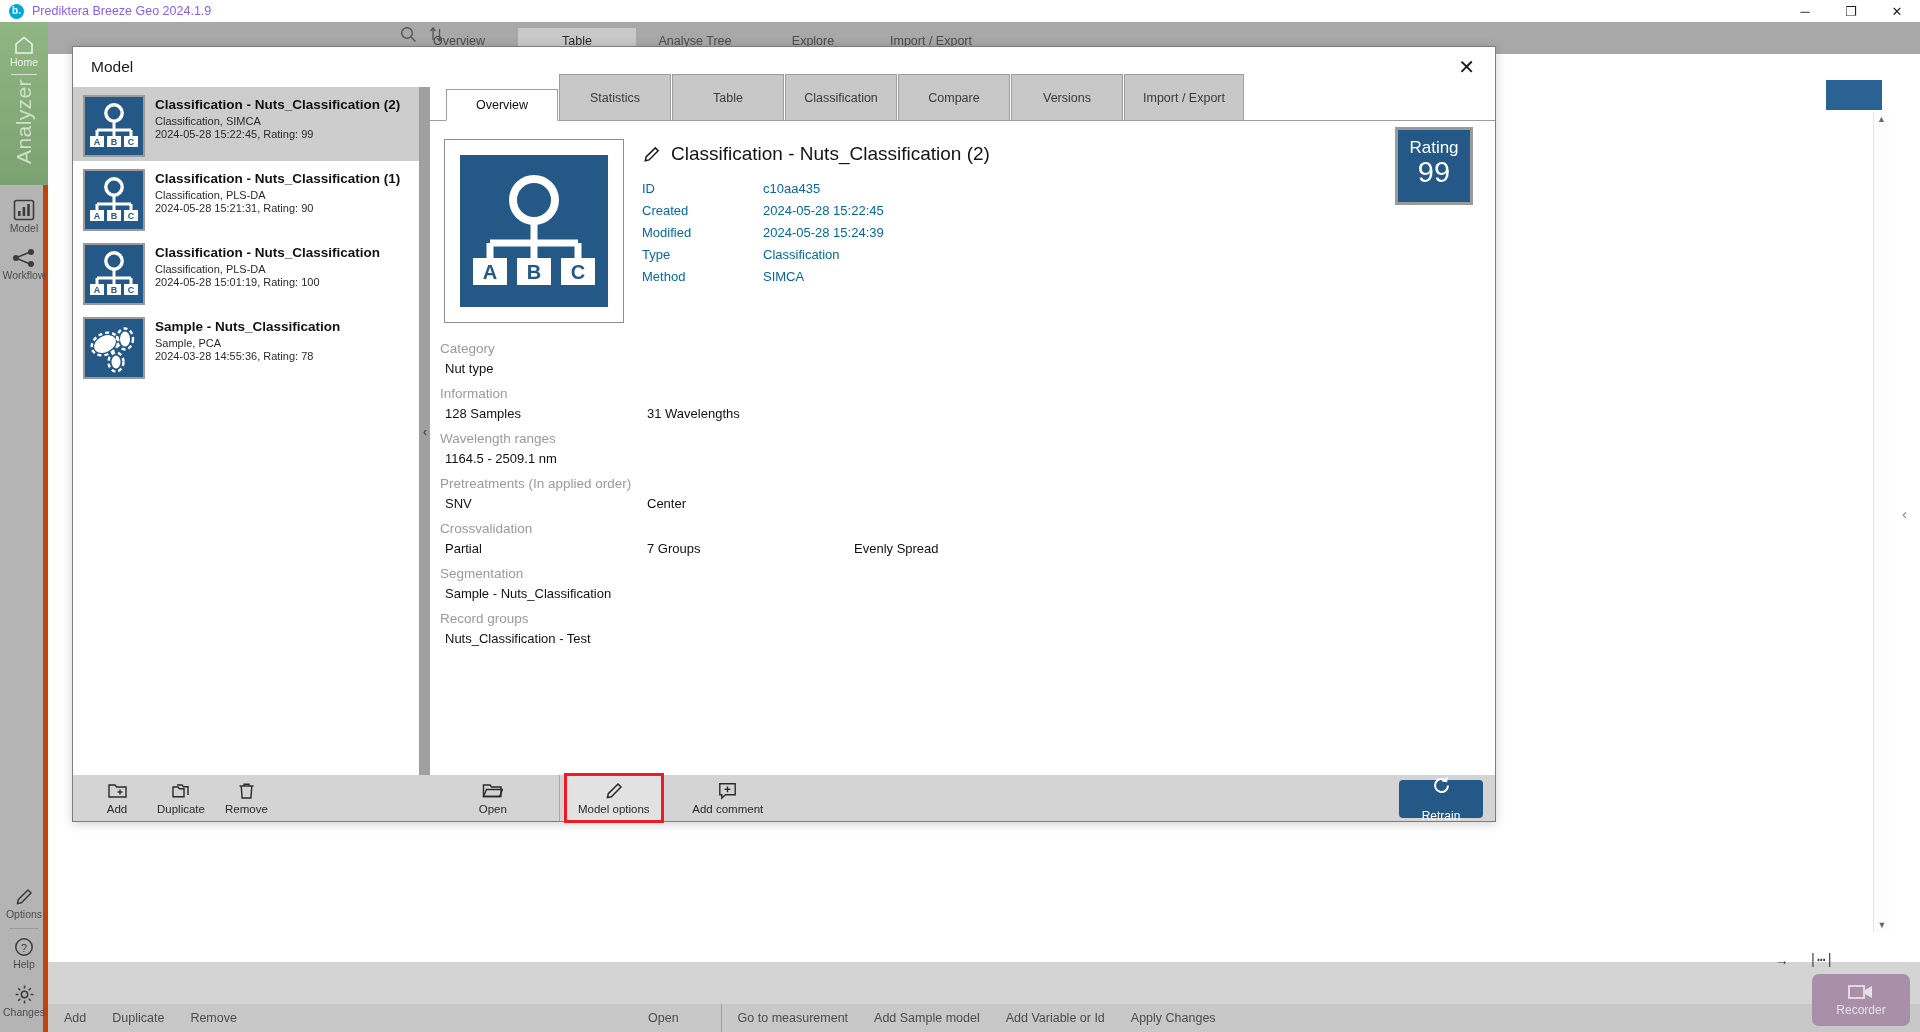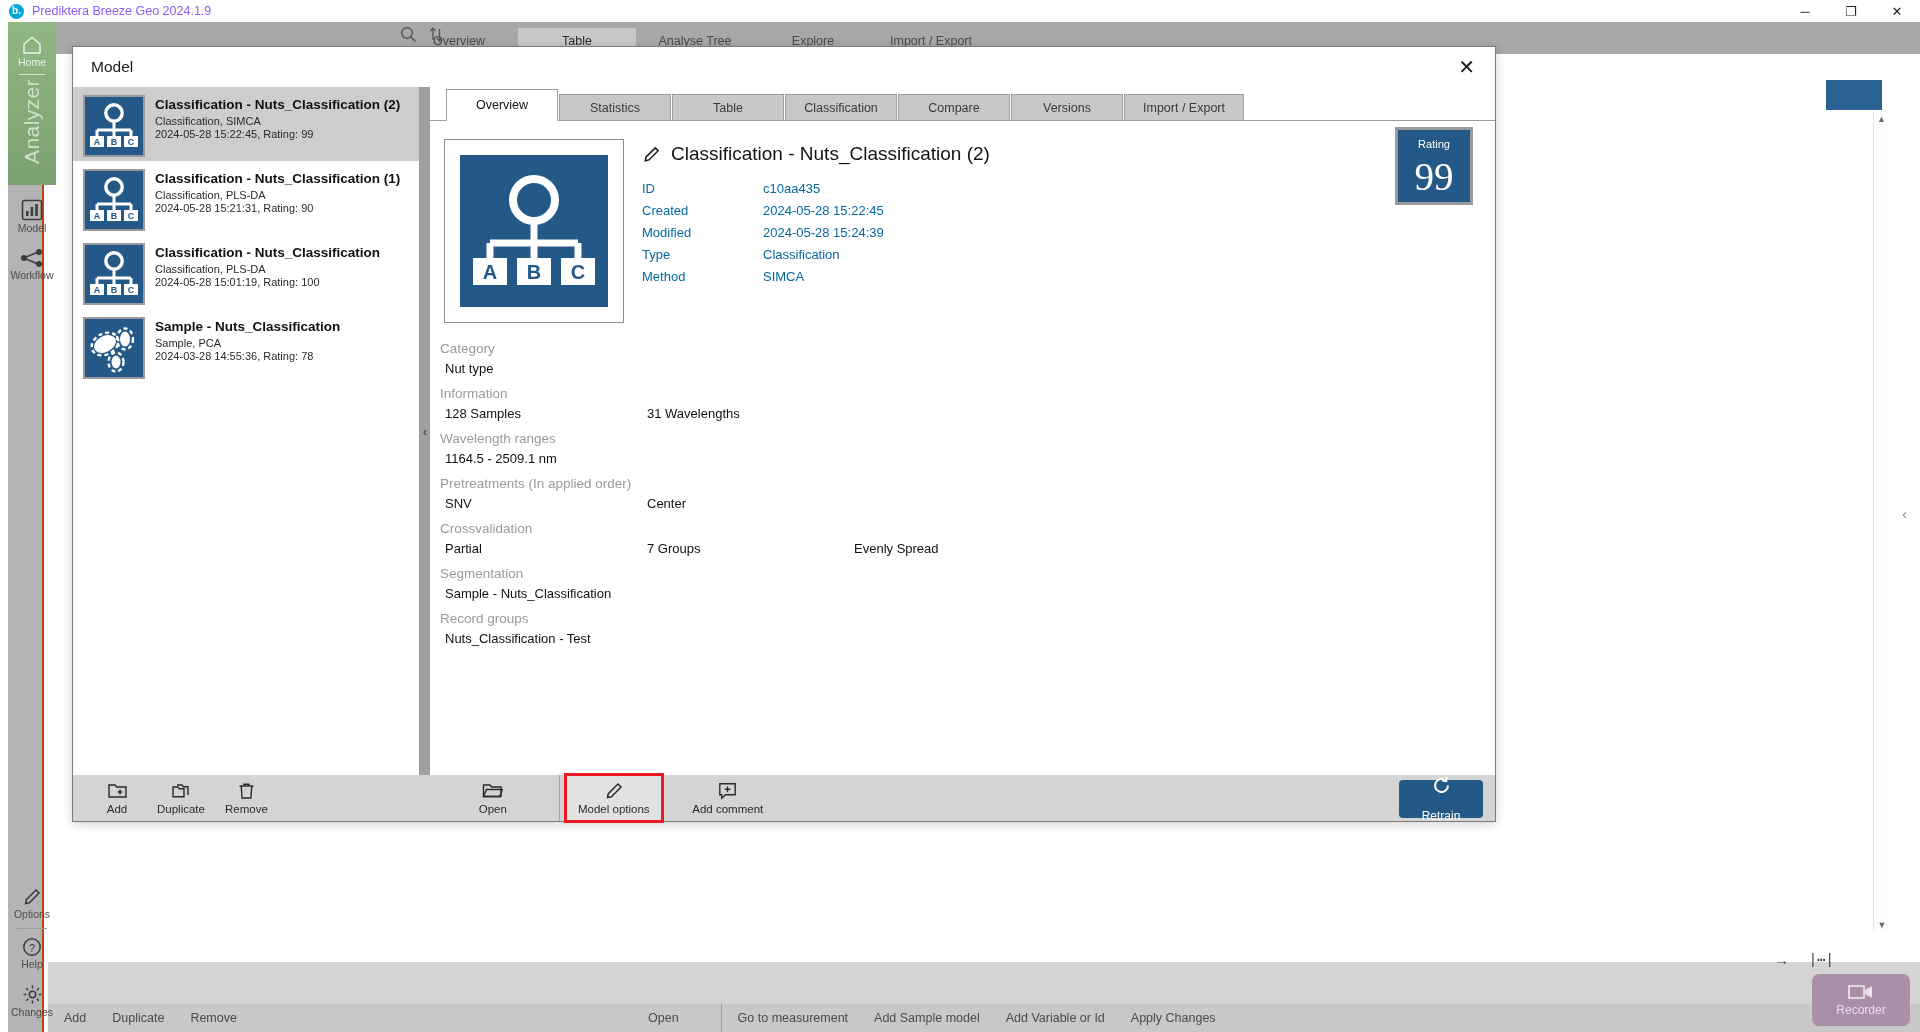--- a/index.html
+++ b/index.html
@@ -30,22 +30,22 @@
   }
   .title-text { font-size: 12.5px; color: #8b5cf6; }
   .win-btns { position: absolute; right: 0; top: 0; height: 22px; display: flex; }
   .win-btn {
     width: 46px; height: 22px; display: flex; align-items: center; justify-content: center;
     font-size: 13px; color: #222;
   }
 
   
   .rail {
-    position: absolute; left: 8px; top: 22px; width: 36px; height: 1010px;
-    background: #b4b4b4; border-right: 2px solid #c2410c;
+    position: absolute; left: 0; top: 22px; width: 48px; height: 1010px;
+    background: #b4b4b4; border-right: 5px solid #c2410c;
   }
   .rail-green {
     position: absolute; left: 0; top: 0; width: 48px; height: 163px;
     background: linear-gradient(180deg,#8fb683 0%, #7da271 100%);
     display: flex; flex-direction: column; align-items: center;
   }
   .rail-home { margin-top: 13px; display:flex; flex-direction:column; align-items:center; }
   .rail-home .lbl { font-size: 10.5px; color: #eef3ec; margin-top: 1px; }
   .rail-sep { width: 26px; height: 1px; background: #d6e2d2; margin: 6px 0 2px; }
   .rail-vert {
@@ -154,21 +154,21 @@
     color:#2e2e2e; font-size: 12px;
   }
 
   
   .detail-pane { flex: 1; height: 690px; background:#fff; position: relative; }
   .tabstrip {
     height: 34px; display:flex; align-items:flex-end; padding-left: 16px;
     border-bottom: 1px solid #9d9d9d; background: #fff;
   }
   .tab {
-    min-width: 112px; height: 26px; padding: 0 18px;
+    min-width: 112px; height: 46px; padding: 0 18px;
     display:flex; align-items:center; justify-content:center;
     font-size: 12.5px; color:#3a3a3a; background:#c8c8c8;
     border: 1px solid #9d9d9d; border-bottom: 0; margin-right: 1px;
   }
   .tab.active { background:#fff; color:#111; height: 32px; border-bottom: 1px solid #fff; margin-bottom:-1px; }
 
   .detail-content { position:absolute; left:0; top:34px; right:0; bottom:0; }
 
   .hero { display:flex; padding: 18px 0 0 14px; }
   .hero-img {
@@ -181,22 +181,22 @@
   .kv { margin-top: 12px; }
   .kv-row { display:flex; font-size: 13px; color:#0369a1; height: 22px; align-items:center; }
   .kv-k { width: 121px; }
   .kv-v { }
 
   .rating-box {
     position: absolute; right: 22px; top: 6px; width: 78px; height: 78px;
     background: #235887; border: 3px solid #9a9a9a; color:#fff;
     display:flex; flex-direction:column; align-items:center; padding-top: 8px;
   }
-  .rating-label { font-size: 11px; }
-  .rating-value { font-size: 39px; margin-top: 7px; line-height: 1; font-family: Liberation Serif, serif; }
+  .rating-label { font-size: 17px; }
+  .rating-value { font-size: 29px; line-height: 1; }
 
   .sections { padding: 8px 0 0 10px; }
   .sec-h { font-size: 13.5px; color:#9a9a9a; margin-top: 10px; }
   .sec-row { display:flex; font-size: 13px; color:#111; margin-top: 5px; }
   .sec-c1 { width: 207px; padding-left: 5px; }
   .sec-c2 { width: 207px; }
   .sec-c3 { }
   .sec-line { font-size: 13px; color:#111; margin-top: 5px; padding-left: 5px; }
 
   

